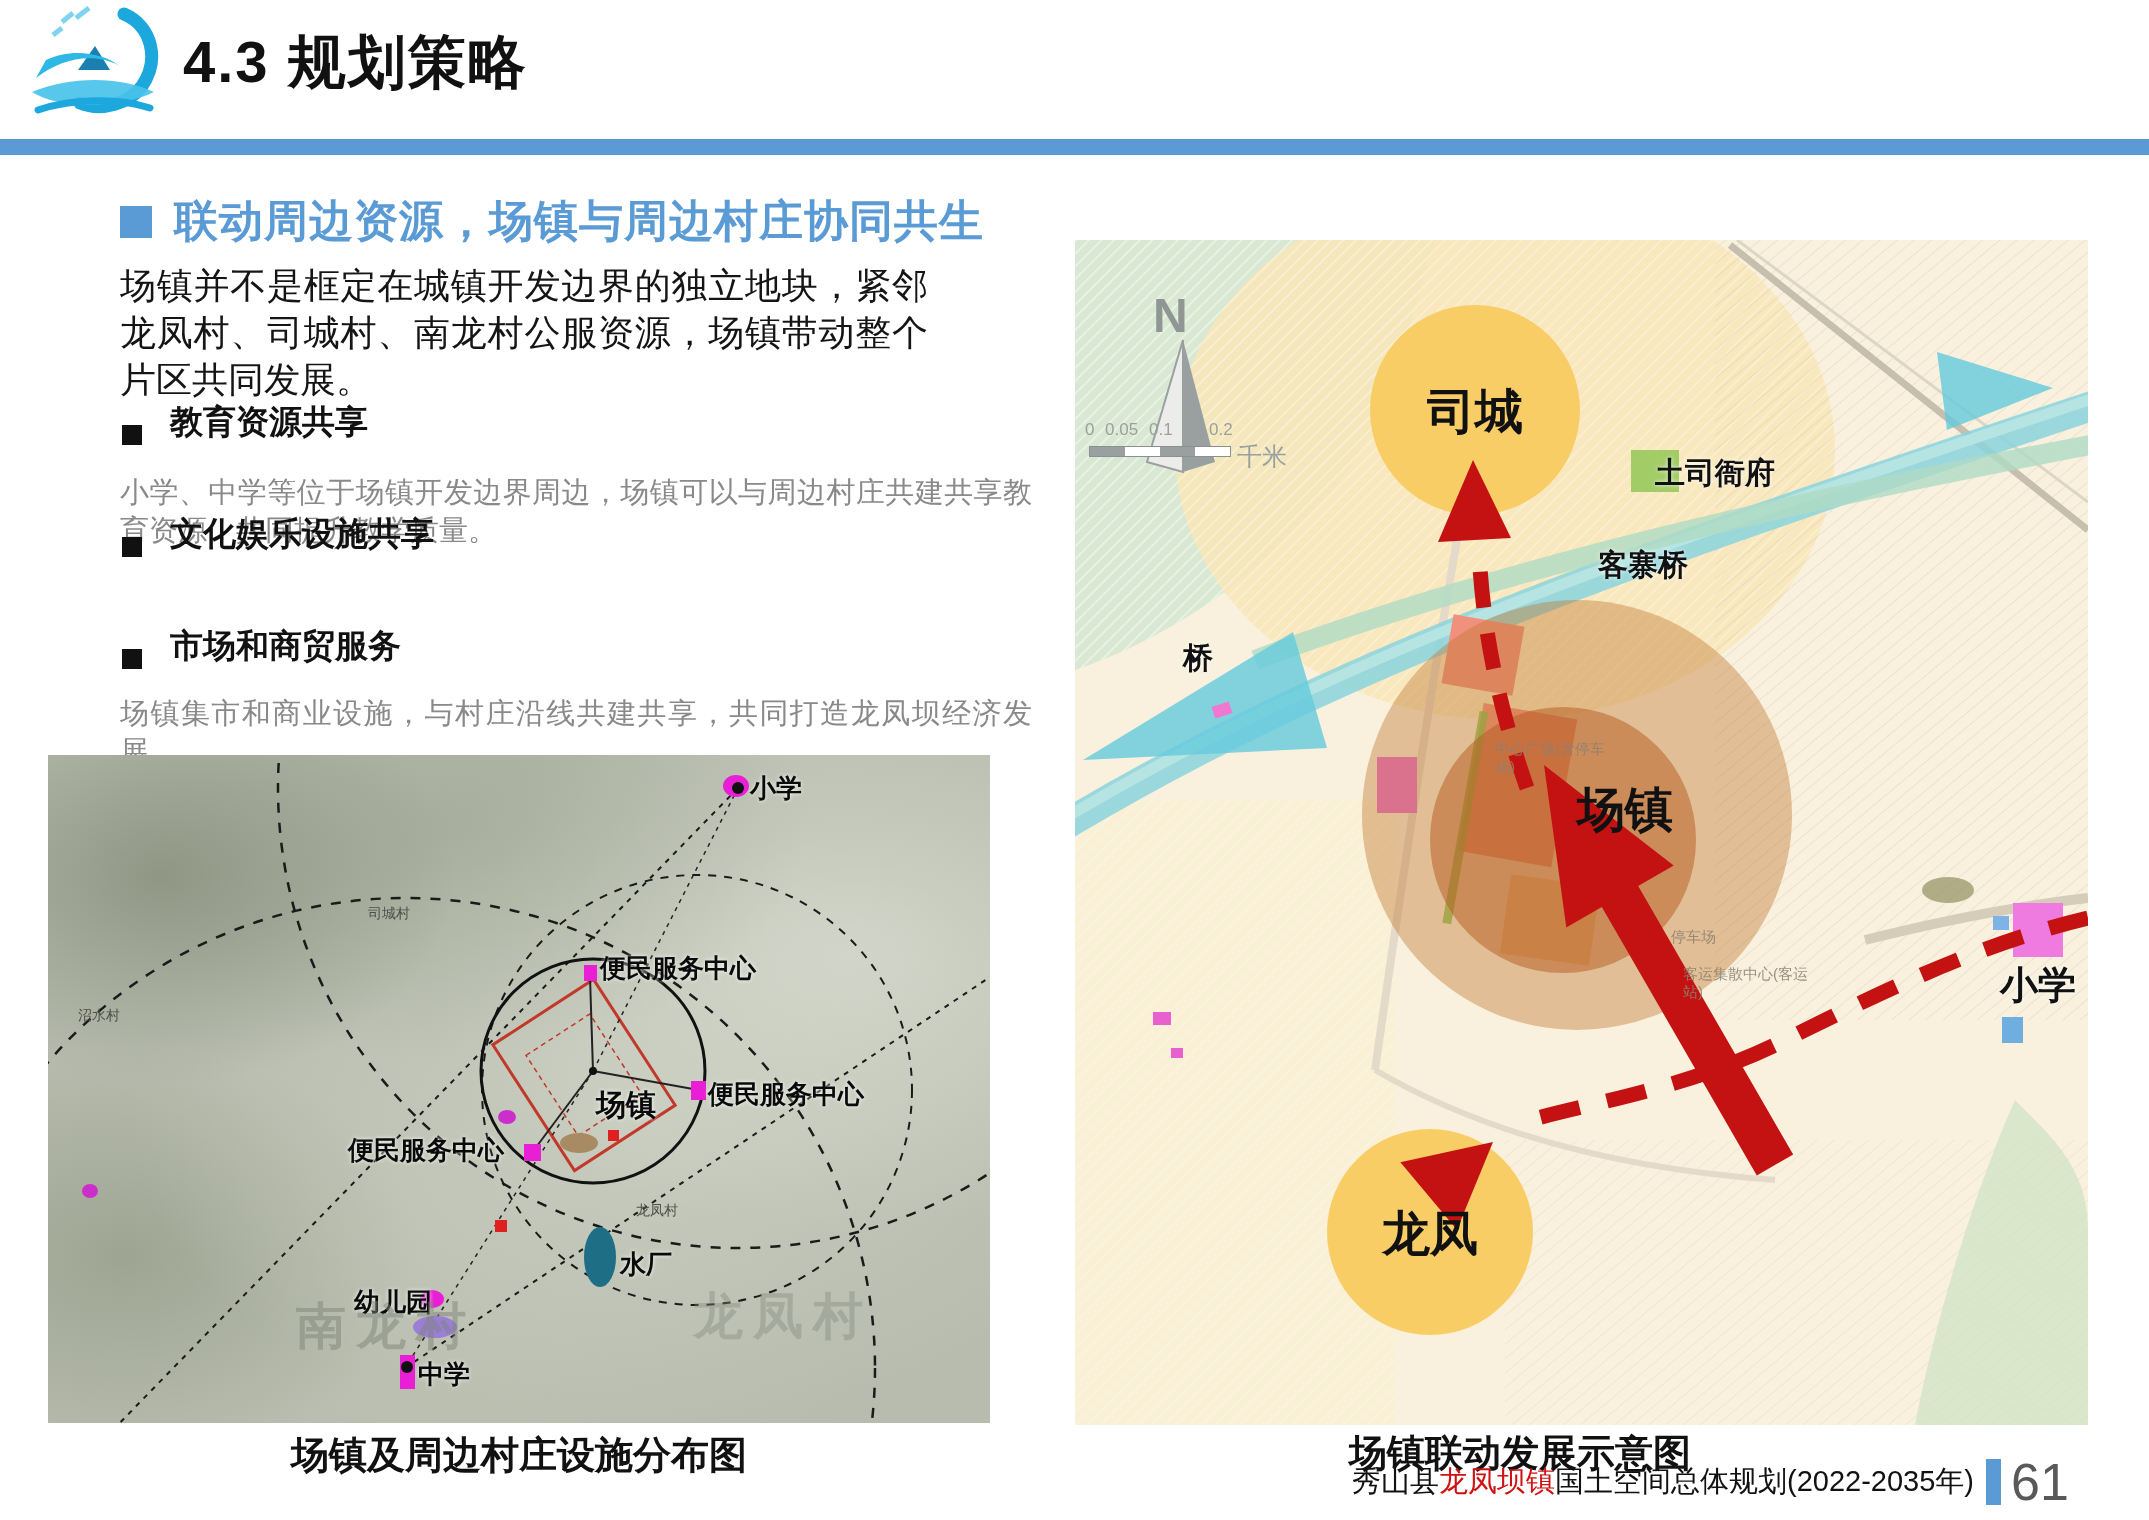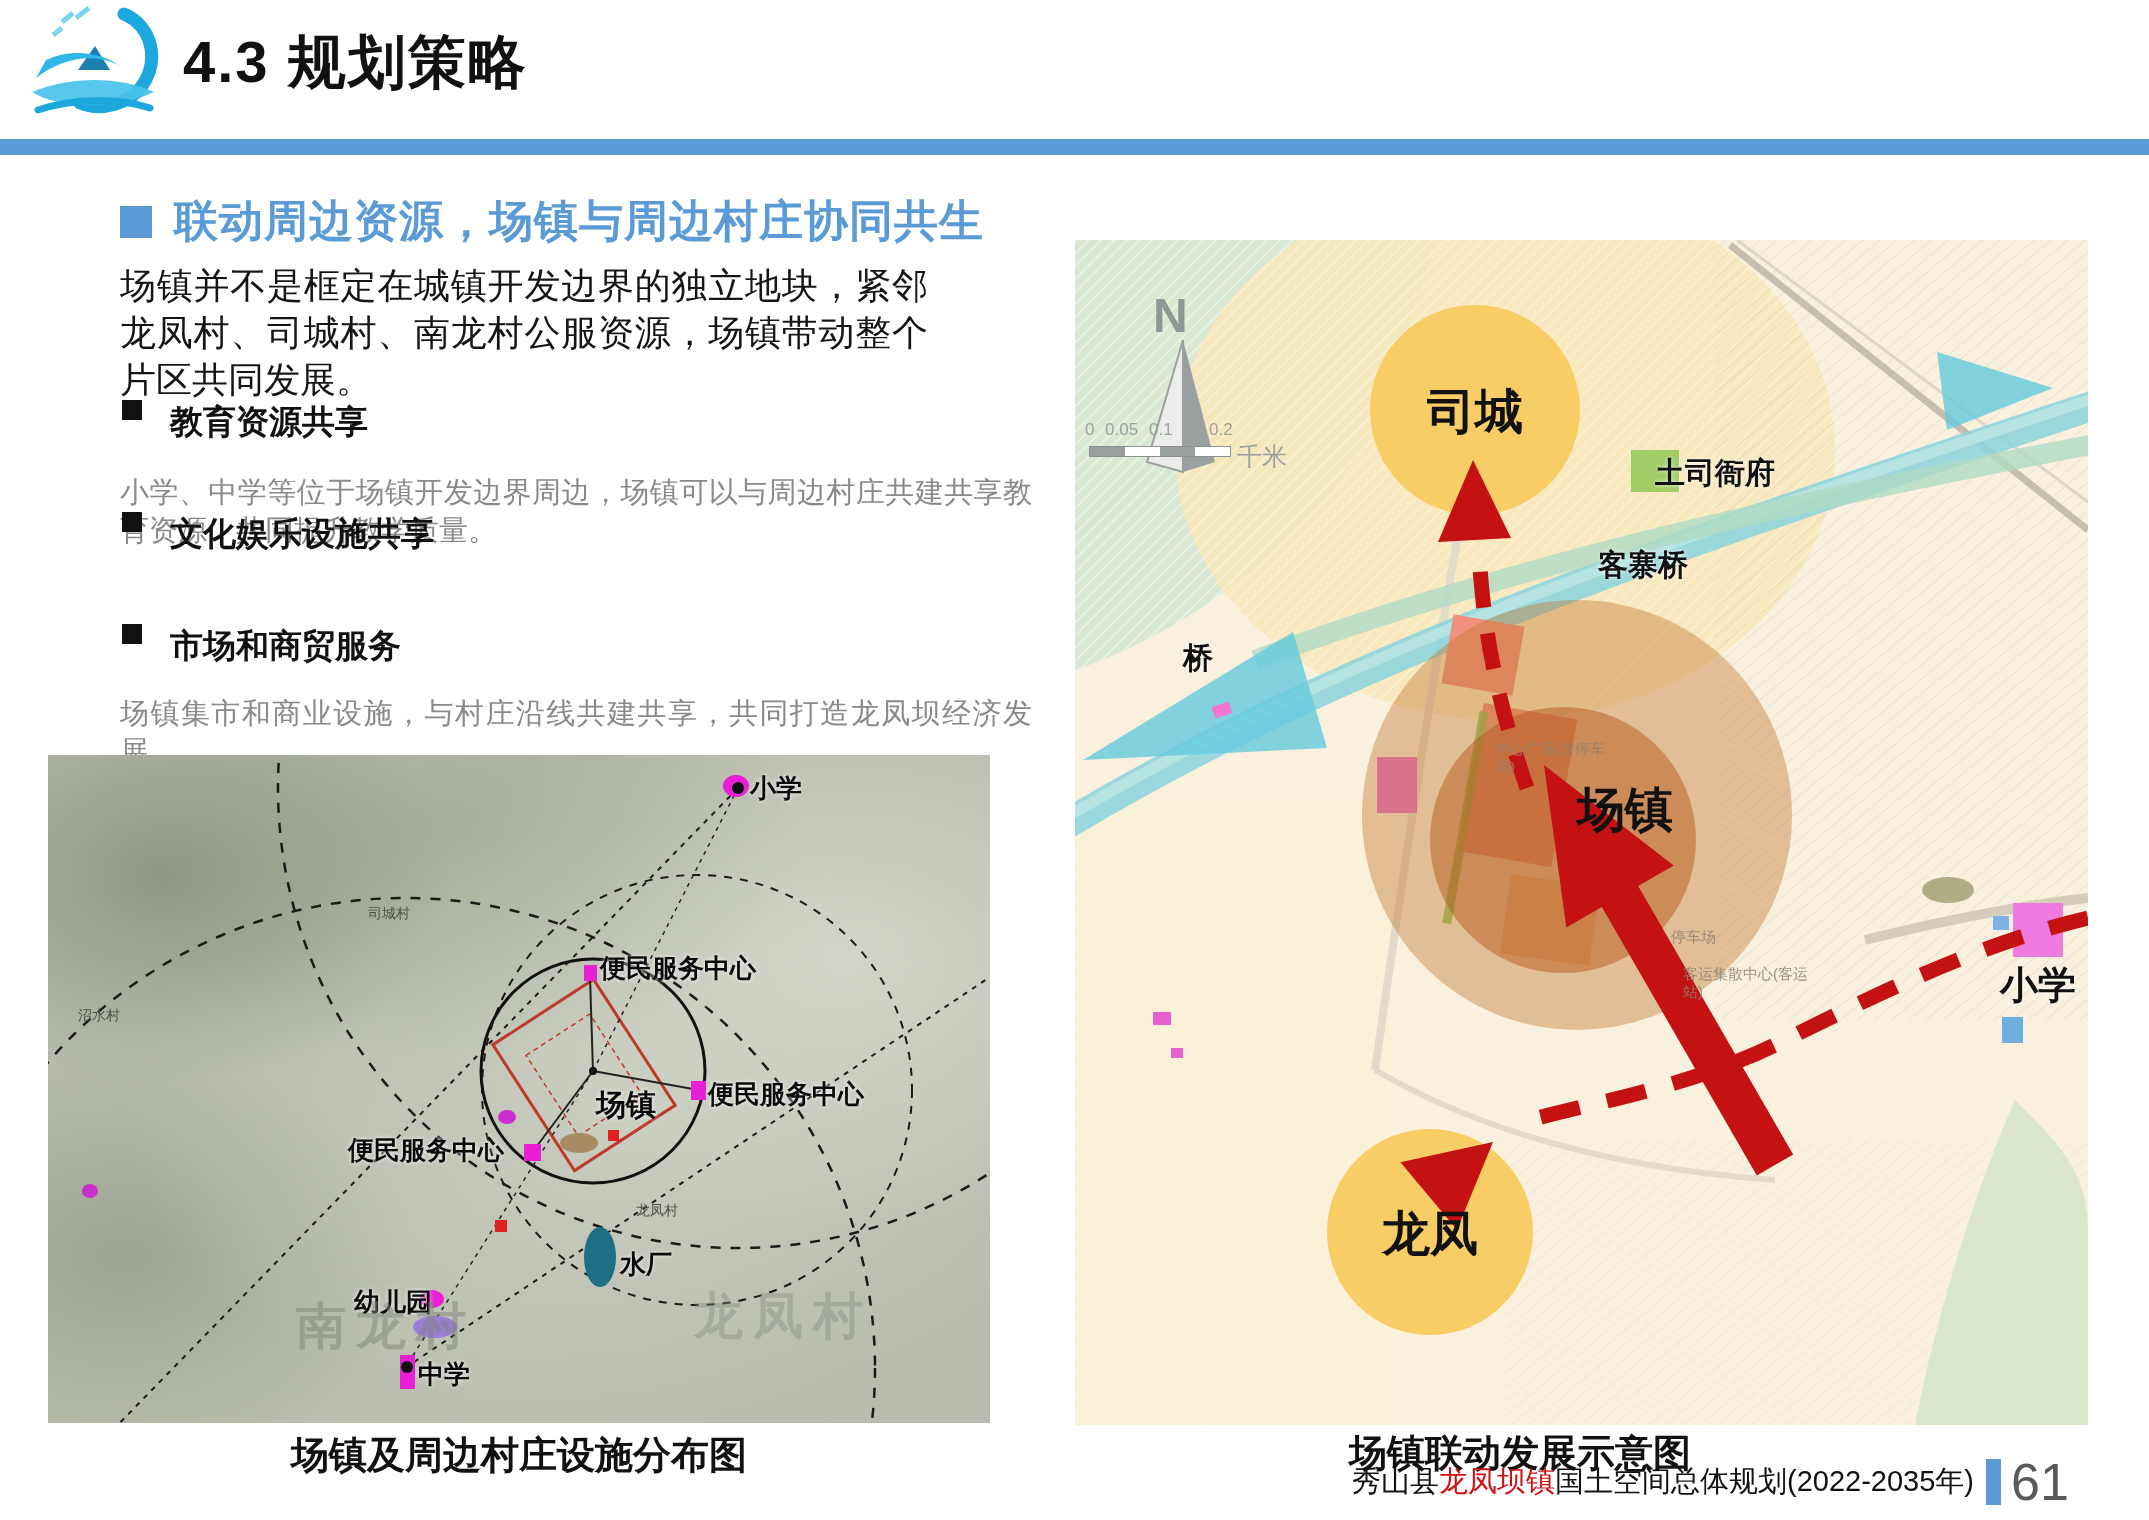--- a/index.html
+++ b/index.html
@@ -9,21 +9,21 @@
 
   
   .page-title{left:183px;top:24px;font-size:58px;font-weight:bold;color:#111;letter-spacing:2px;}
   .top-bar{left:0;top:139px;width:2149px;height:16px;background:#5B9BD5;}
 
   
   .sec-head-row{left:120px;top:192px;display:flex;align-items:center;}
   .sec-square{width:32px;height:32px;background:#5B9BD5;margin-right:22px;flex:none;}
   .sec-head{font-size:44px;font-weight:bold;color:#5B9BD5;letter-spacing:1px;white-space:nowrap;}
   .intro{left:120px;top:262px;width:808px;font-size:36px;line-height:47px;color:#151515;text-align:justify;}
-  .bullet-title-row{display:flex;align-items:flex-start;}
+  .bullet-title-row{display:flex;align-items:flex-end;}
   .bullet-sq{width:20px;height:20px;background:#111;margin-right:28px;flex:none;}
   .bullet-title{font-size:33px;font-weight:bold;color:#111;white-space:nowrap;}
   .bullet-text{font-size:29px;line-height:38px;color:#898989;width:912px;text-align:justify;margin-top:31px;}
 
   
   .left-map{left:48px;top:755px;width:942px;height:668px;overflow:hidden;
     background-color:#b7bcae;
     background-image:
       radial-gradient(ellipse 420px 300px at 12% 18%, rgba(132,139,120,.75), transparent 70%),
       radial-gradient(ellipse 520px 340px at 42% 10%, rgba(158,165,146,.6), transparent 70%),

